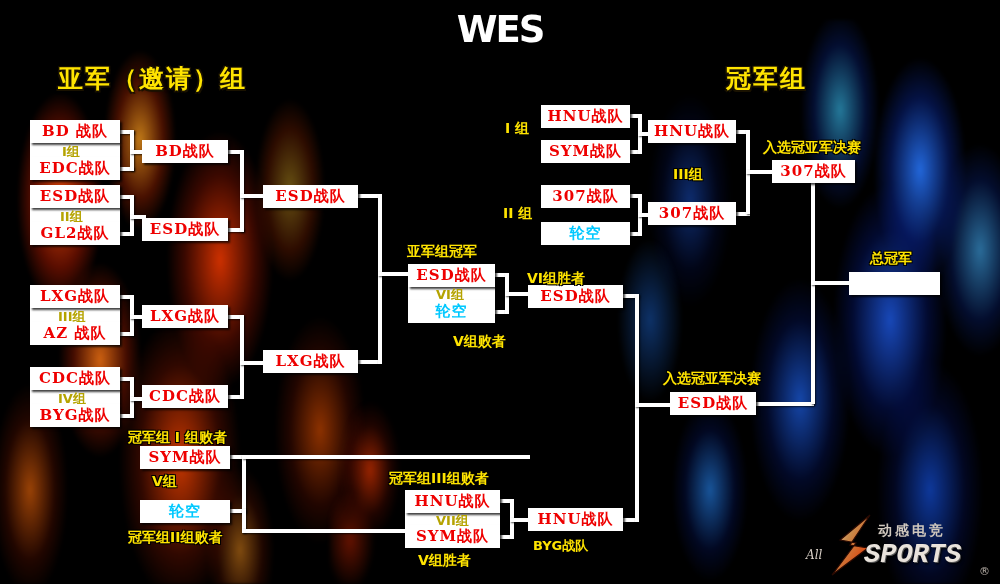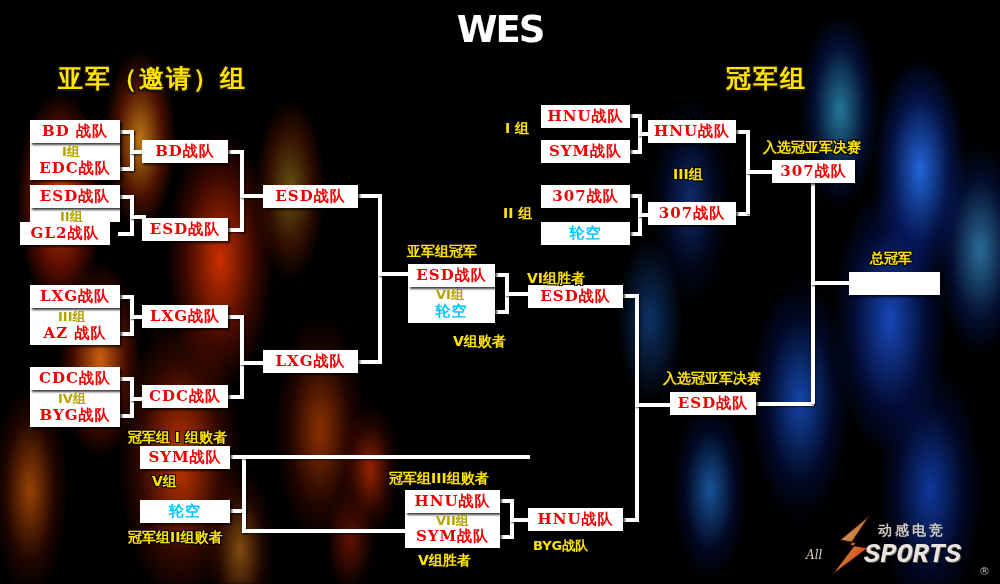--- a/index.html
+++ b/index.html
@@ -246,21 +246,21 @@
   <div class="ln h" style="left:118px; top:130px; width:16px;"></div>
   <div class="ln h" style="left:118px; top:167px; width:16px;"></div>
   <div class="ln v" style="left:130px; top:130px; height:41px;"></div>
   <div class="ln h" style="left:130px; top:150px; width:16px;"></div>
 
   <div class="group-band" style="left:30px; top:208px; width:90px; height:14px;"></div>
   <div class="lbl grp" style="left:60px; top:208px;">II组</div>
   <div class="box" style="left:30px; top:185px; width:90px; height:23px;">
       <span>ESD战队</span>
     </div>
-  <div class="box" style="left:20px; top:222px; width:90px; height:23px;">
+  <div class="box" style="left:30px; top:222px; width:90px; height:23px;">
       <span>GL2战队</span>
     </div>
   <div class="ln h" style="left:118px; top:195px; width:16px;"></div>
   <div class="ln h" style="left:118px; top:232px; width:16px;"></div>
   <div class="ln v" style="left:130px; top:195px; height:41px;"></div>
   <div class="ln h" style="left:130px; top:215px; width:16px;"></div>
 
   <div class="group-band" style="left:30px; top:308px; width:90px; height:14px;"></div>
   <div class="lbl grp" style="left:58px; top:308px;">III组</div>
   <div class="box" style="left:30px; top:285px; width:90px; height:23px;">

